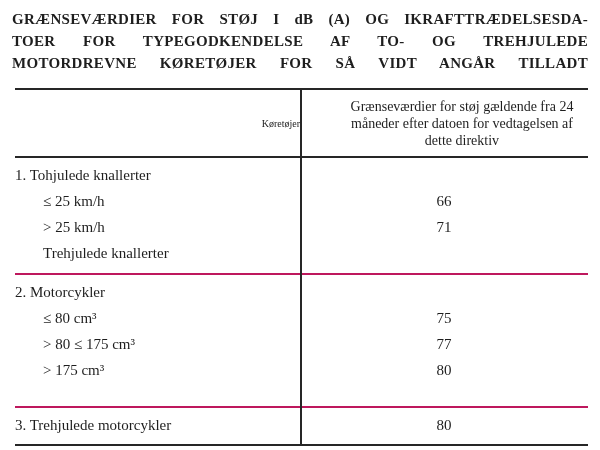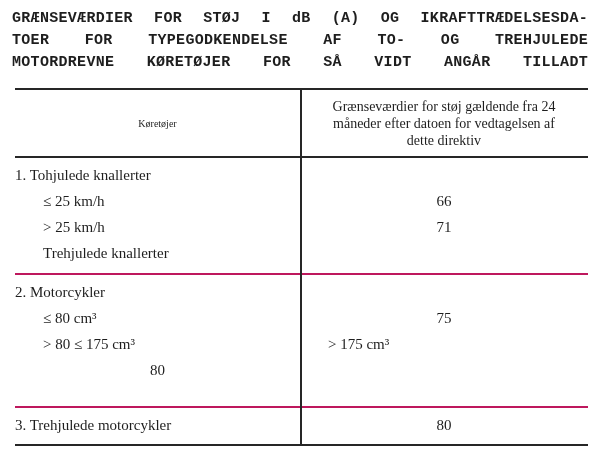--- a/index.html
+++ b/index.html
@@ -24,21 +24,20 @@
     font-weight: bold;
     font-size: 15px;
     line-height: 22px;
     letter-spacing: 0.3px;
   }
   .title-line {
     text-align: justify;
     text-align-last: justify;
     white-space: nowrap;
     overflow: hidden;
-    font-family: Liberation Mono, monospace;
   }
   .title-line.centered {
     text-align: center;
     text-align-last: center;
   }
 
   
   .noise-table {
     position: relative;
     margin-left: 3px;
@@ -58,21 +57,21 @@
   }
   .thead {
     display: grid;
     grid-template-columns: 285px 1fr;
     border-bottom: 2px solid #262626;
     min-height: 66px;
   }
   .thead .hcell {
     display: flex;
     align-items: center;
-    justify-content: center;
+    justify-content: flex-end;
     text-align: center;
     padding: 7px 0;
   }
   .hcell .hinner {
     max-width: 252px;
     font-size: 14px;
     line-height: 17px;
   }
   .hcell.col-vehicles .hinner {
     font-size: 10px;
@@ -135,20 +134,21 @@
       <div class="cell value">71</div>
       <div class="cell label indent">Trehjulede knallerter</div>
     </div>
 
     <div class="section">
       <div class="cell label">2. Motorcykler</div>
       <div class="cell value"></div>
       <div class="cell label indent">≤ 80 cm³</div>
       <div class="cell value">75</div>
       <div class="cell label indent">&gt; 80 ≤ 175 cm³</div>
+      <div class="cell value">77</div>
       <div class="cell label indent">&gt; 175 cm³</div>
       <div class="cell value">80</div>
     </div>
 
     <div class="section single">
       <div class="cell label">3. Trehjulede motorcykler</div>
       <div class="cell value">80</div>
     </div>
   </div>
 

